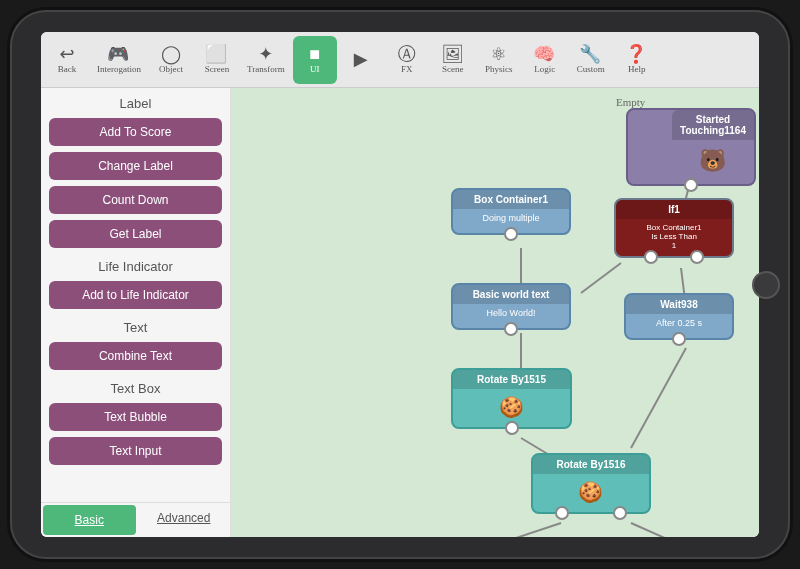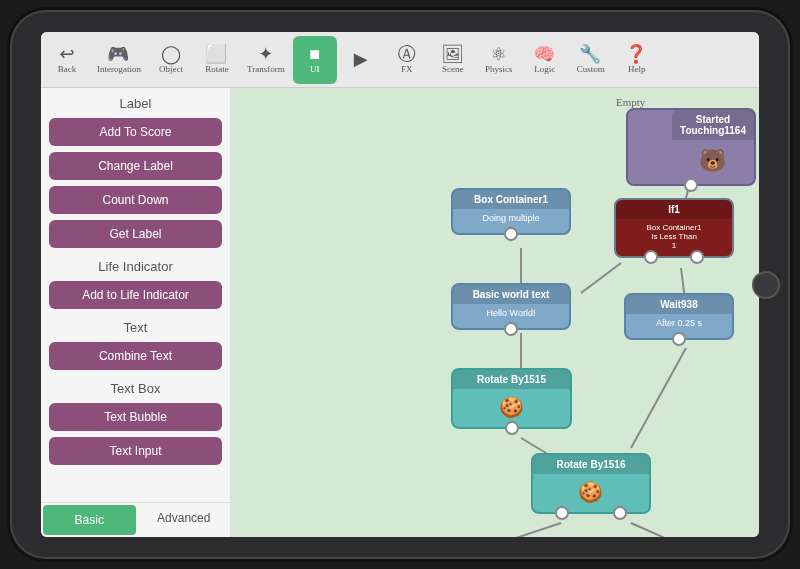--- a/index.html
+++ b/index.html
@@ -135,20 +135,21 @@
       border-top: 1px solid #ddd;
     }
 
     .sidebar-tab {
       flex: 1;
       padding: 8px 0;
       text-align: center;
       font-size: 12px;
       cursor: pointer;
       font-family: sans-serif;
+      text-decoration: underline;
     }
 
     .sidebar-tab.active {
       background: #4eb87a;
       color: white;
       border-radius: 4px;
       margin: 2px;
     }
 
     .sidebar-tab.inactive {
@@ -260,21 +261,21 @@
       <div class="toolbar-item">
         <span class="t-icon">🎮</span>
         <span class="t-label">Interogation</span>
       </div>
       <div class="toolbar-item">
         <span class="t-icon">◯</span>
         <span class="t-label">Object</span>
       </div>
       <div class="toolbar-item">
         <span class="t-icon">⬜</span>
-        <span class="t-label">Rotate</span>
+        <span class="t-label">Screen</span>
       </div>
       <div class="toolbar-item">
         <span class="t-icon">✦</span>
         <span class="t-label">Transform</span>
       </div>
       <div class="toolbar-item active">
         <span class="t-icon">■</span>
         <span class="t-label">UI</span>
       </div>
       <div class="toolbar-item">

